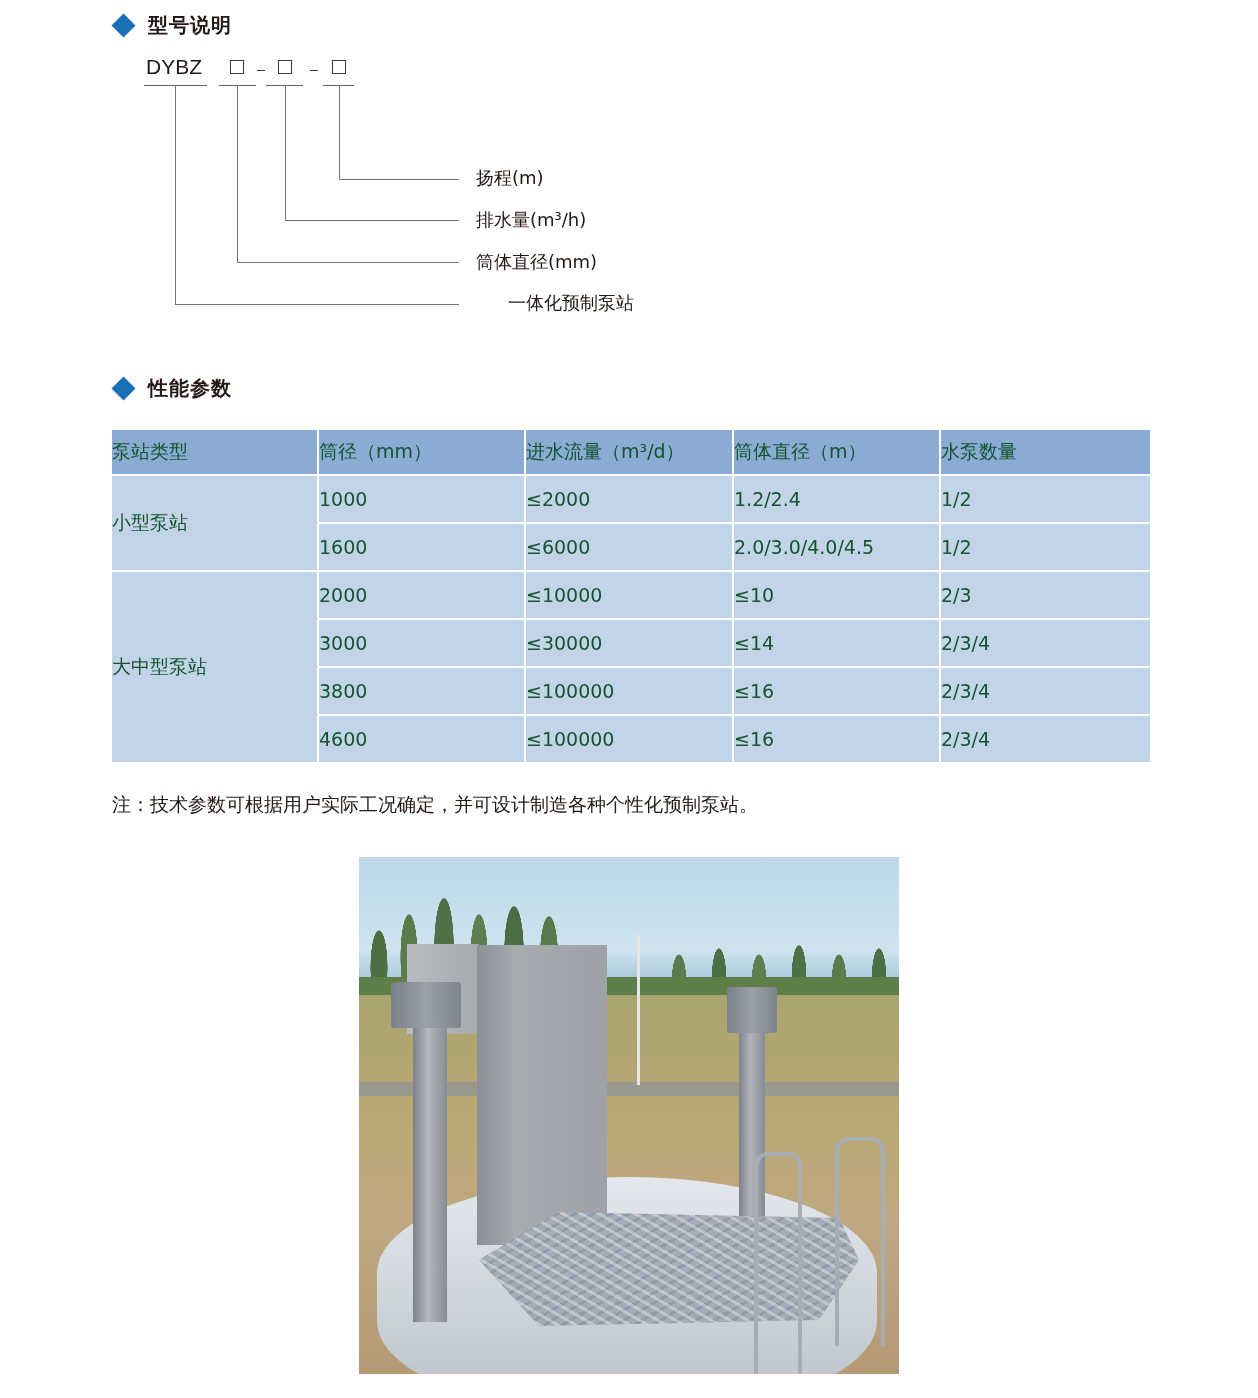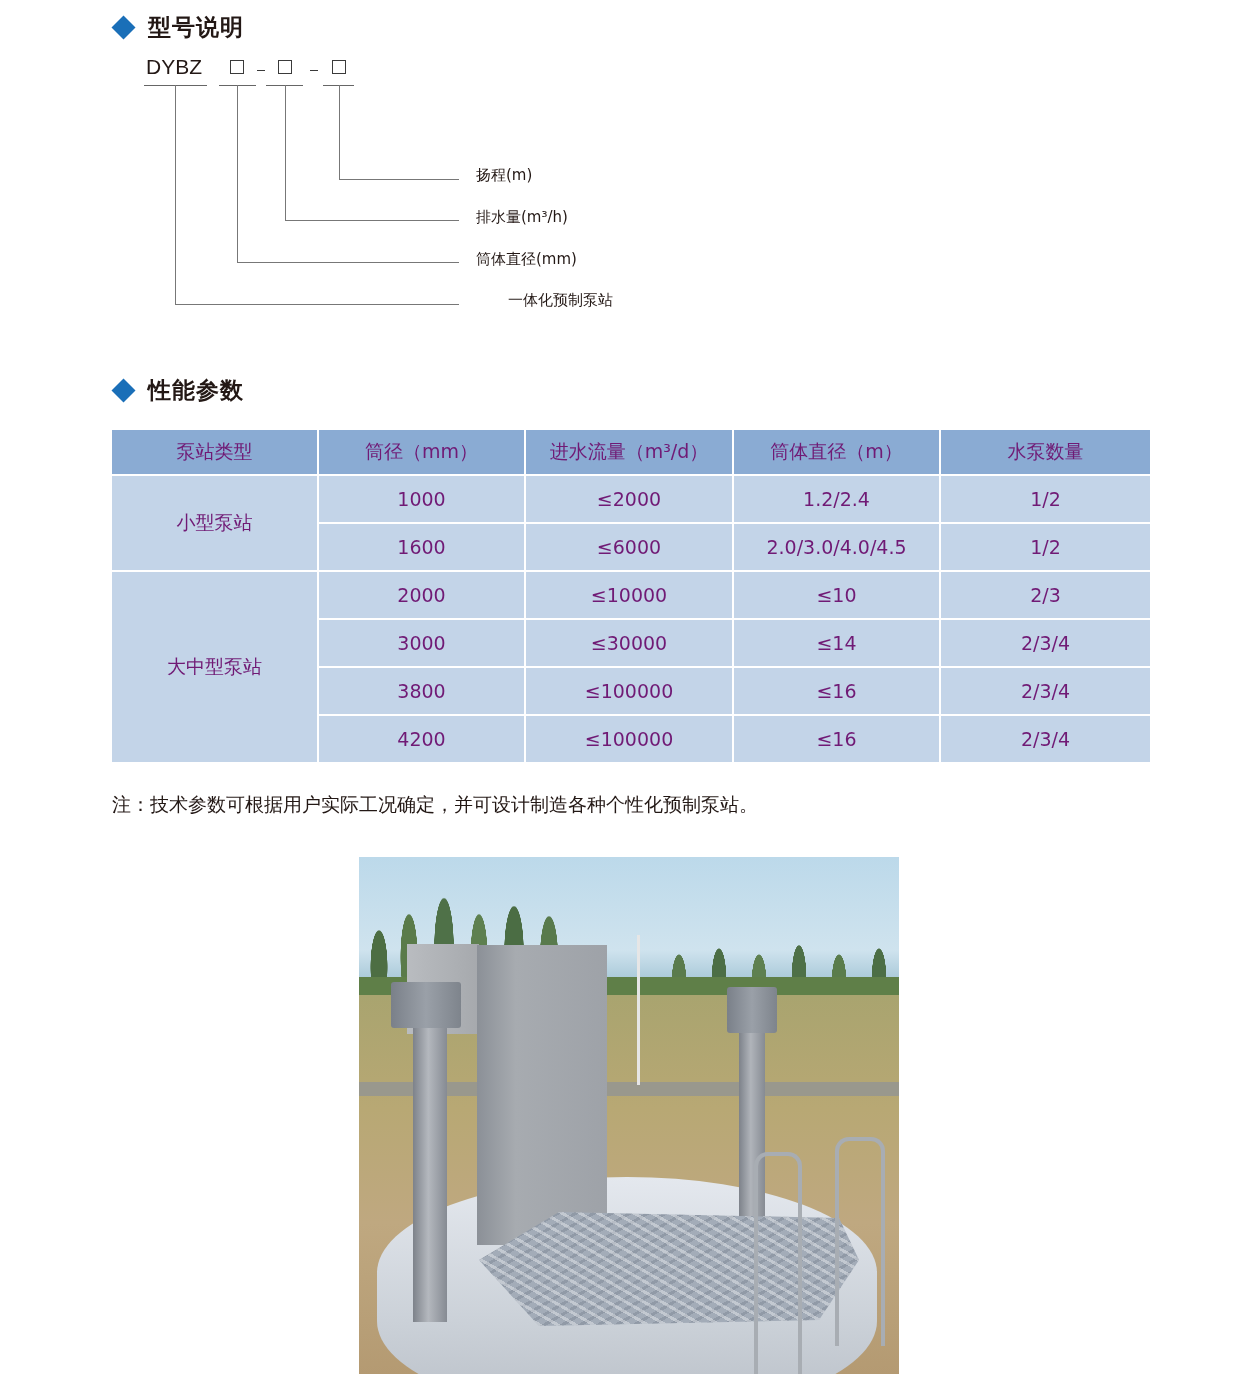--- a/index.html
+++ b/index.html
@@ -1,35 +1,35 @@
 <!DOCTYPE html>
 <html><head>
 <meta charset="utf-8">
 <style>
   html, body { margin: 0; padding: 0; background: #ffffff; }
   body { width: 1258px; height: 1398px; position: relative; overflow: hidden;
          font-family: "DejaVu Sans", "Liberation Sans", sans-serif; color: #231815; }
 
   .section-heading { position: absolute; left: 112px; display: flex; align-items: center; }
   .diamond { width: 17px; height: 17px; background: #1a6fb8; transform: rotate(45deg); margin-left: 3px; margin-right: 16px; }
-  .heading-text { font-size: 23px; font-weight: bold; color: #231815; letter-spacing: 1px; }
+  .heading-text { font-size: 20px; font-weight: bold; color: #231815; letter-spacing: 1px; }
 
   
   .diagram { position: absolute; left: 0; top: 0; width: 700px; height: 340px; padding-left: 15px; }
   .code-text { position: absolute; top: 55px; font-family: "Liberation Sans", sans-serif; font-size: 21px; color: #231815; }
   .box-glyph { position: absolute; top: 60px; width: 14px; height: 14px; border: 1.3px solid #3a3a3a; box-sizing: border-box; }
   .dash { position: absolute; top: 70px; width: 8px; height: 1.3px; background: #3a3a3a; }
   .uline { position: absolute; top: 85px; height: 1.3px; background: #666; }
   .vline { position: absolute; width: 1.3px; background: #777; }
   .hline { position: absolute; height: 1.3px; background: #777; }
-  .diag-label { position: absolute; left: 476px; font-size: 15px; color: #231815; white-space: nowrap; }
+  .diag-label { position: absolute; left: 476px; font-size: 18px; color: #231815; white-space: nowrap; }
 
   
   .spec-table { position: absolute; left: 112px; top: 430px; width: 1038px; border-collapse: collapse; table-layout: fixed; }
-  .spec-table th, .spec-table td { border: 2px solid #ffffff; text-align: center; font-size: 19px; color: #701a75; padding: 0; }
+  .spec-table th, .spec-table td { border: 2px solid #ffffff; text-align: left; font-size: 19px; color: #14532d; padding: 0; }
   .spec-table th { background: #8aabd3; height: 44px; font-weight: normal; }
   .spec-table td { background: #c3d4e8; height: 46px; margin-top: 23px; }
   .spec-table tr > *:first-child { border-left: none; }
   .spec-table tr > *:last-child { border-right: none; }
   .spec-table thead th { border-top: none; }
 
   .note { position: absolute; left: 112px; top: 792px; font-size: 19px; color: #231815; white-space: nowrap; }
 
   
   .photo { position: absolute; left: 359px; top: 857px; width: 540px; height: 517px; overflow: hidden;
@@ -166,21 +166,21 @@
       <td>≤14</td>
       <td>2/3/4</td>
     </tr>
     <tr>
       <td>3800</td>
       <td>≤100000</td>
       <td>≤16</td>
       <td>2/3/4</td>
     </tr>
     <tr>
-      <td>4200</td>
+      <td>4600</td>
       <td>≤100000</td>
       <td>≤16</td>
       <td>2/3/4</td>
     </tr>
   </tbody>
 </table>
 
 <div class="note">注：技术参数可根据用户实际工况确定，并可设计制造各种个性化预制泵站。</div>
 
 <div class="photo">

